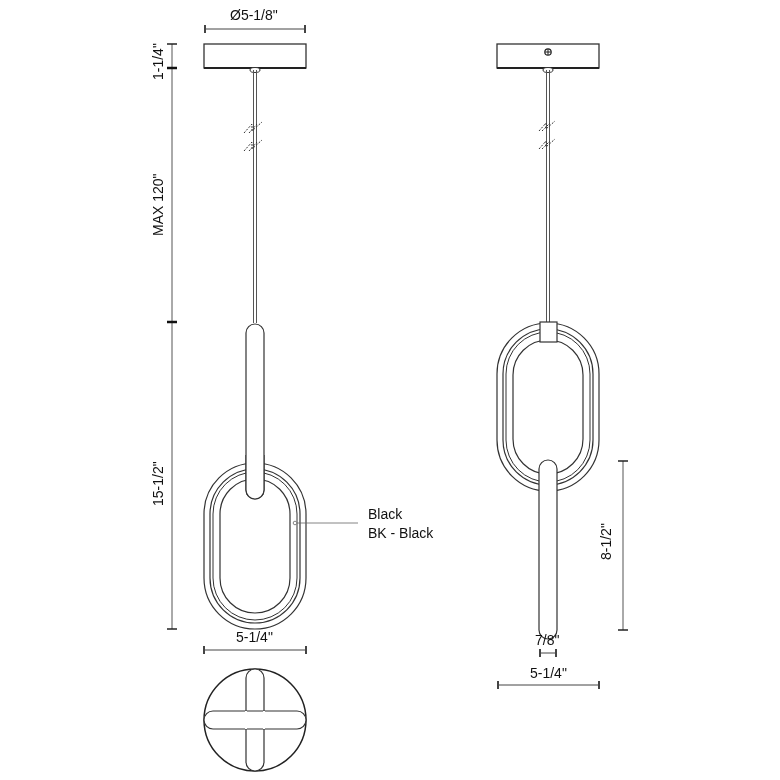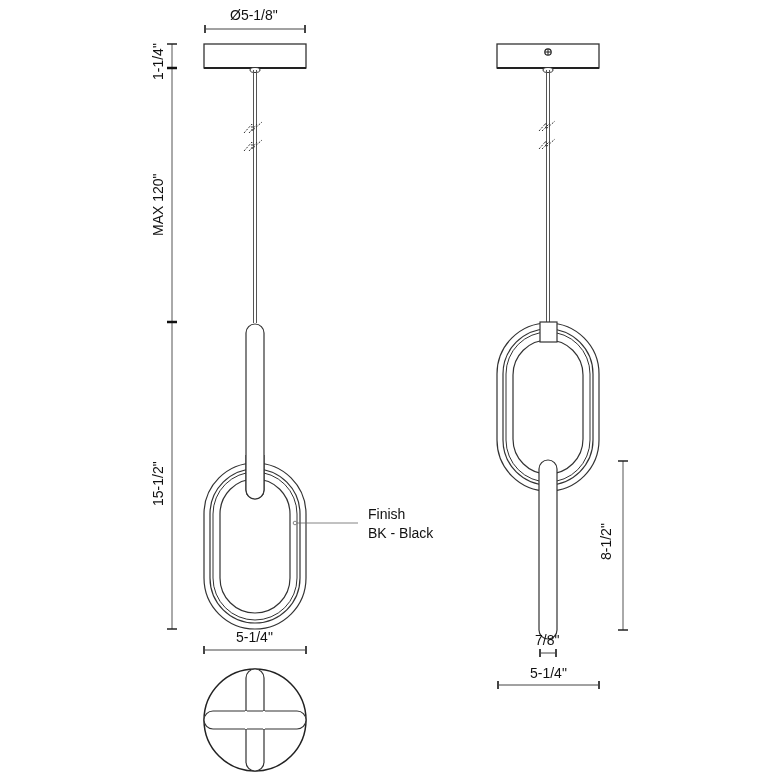--- a/index.html
+++ b/index.html
@@ -124,21 +124,21 @@
   </g>
 </svg>
 
 <div class="lbl" style="left:230px; top:8px;">Ø5-1/8"</div>
 
 <div class="vlbl" style="left:151px; top:80px;">1-1/4"</div>
 <div class="vlbl" style="left:151px; top:236px;">MAX 120"</div>
 <div class="vlbl" style="left:151px; top:506px;">15-1/2"</div>
 
 <div class="finish" style="left:368px; top:505px;">
-  <div>Finish</div>
+  <div>Black</div>
   <div>BK - Black</div>
 </div>
 
 <div class="lbl" style="left:236px; top:630px;">5-1/4"</div>
 
 <div class="vlbl" style="left:599px; top:560px;">8-1/2"</div>
 <div class="lbl" style="left:535px; top:633px;">7/8"</div>
 <div class="lbl" style="left:530px; top:666px;">5-1/4"</div>
 
 </body></html>

